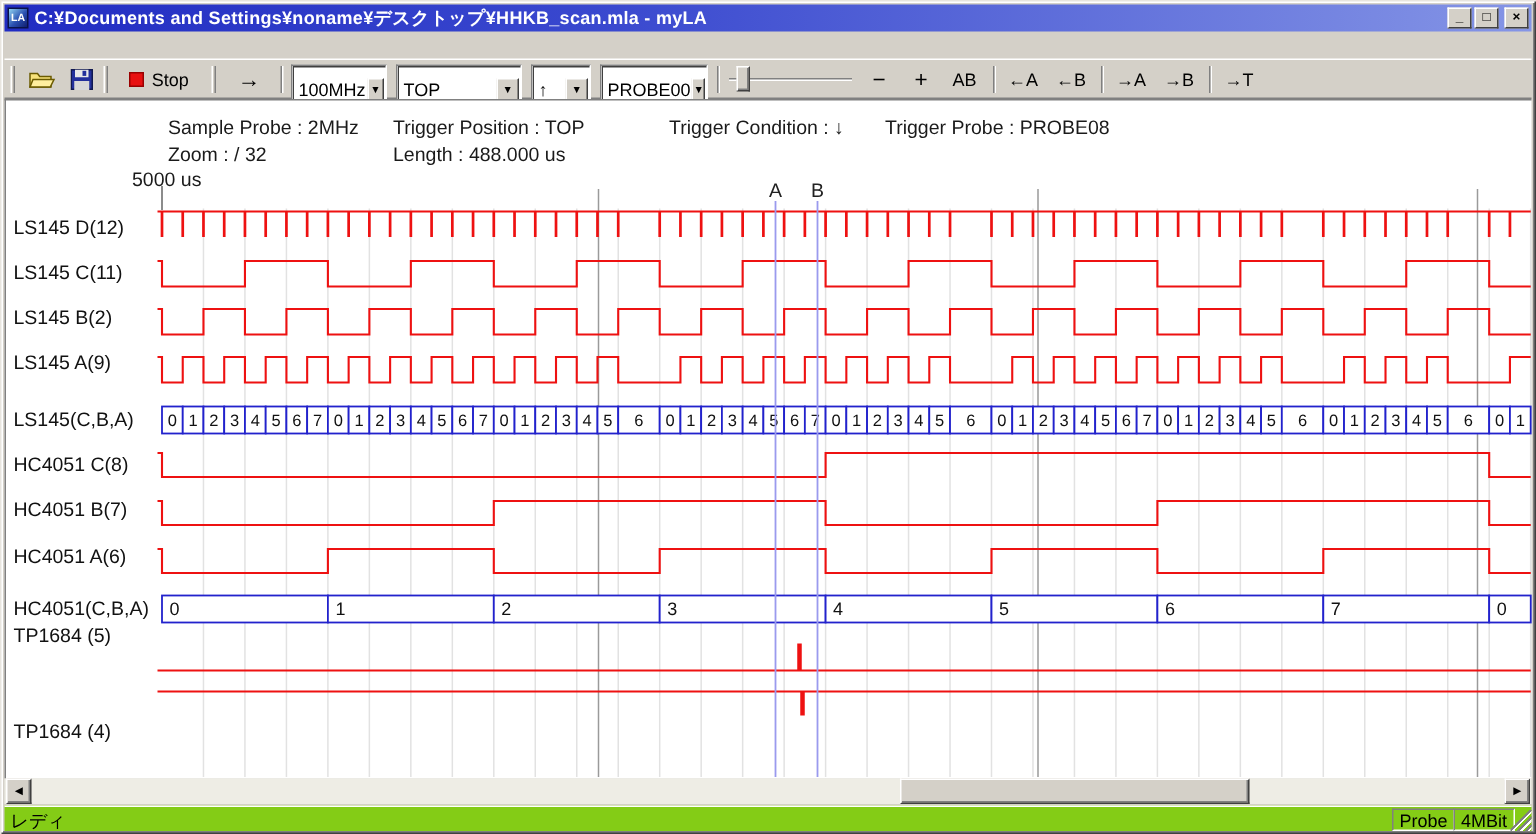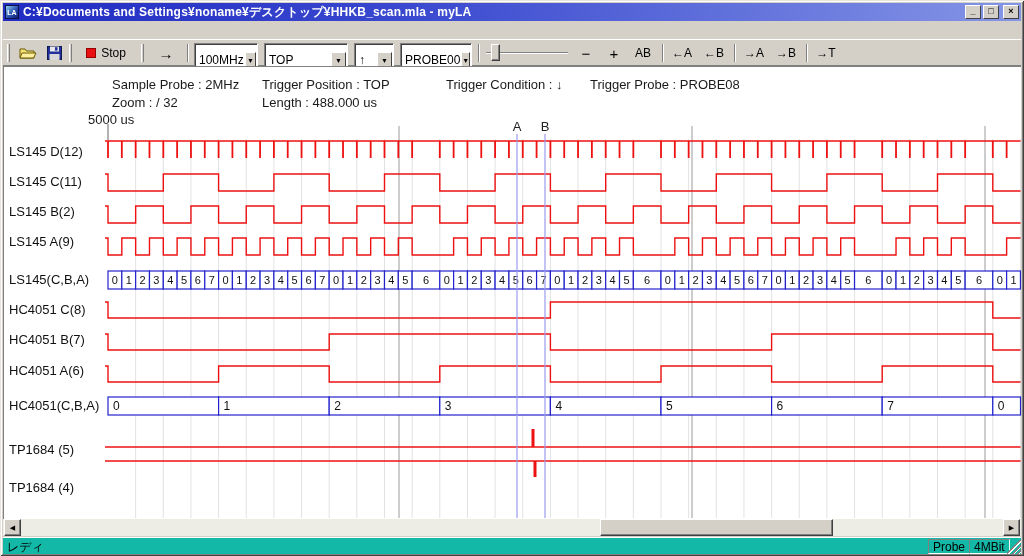--- a/index.html
+++ b/index.html
@@ -55,21 +55,21 @@
   #wave-svg { position:absolute; left:0; top:0; width:1024px; height:556px; pointer-events:none; }
   
   .hscroll { position:absolute; left:3px; top:519px; width:1018px; height:17px; background:#eeede5; }
   .sb-btn { position:absolute; top:0; width:17px; height:17px; background:#d4d0c8;
     border:1px solid; border-color:#fff #404040 #404040 #fff; box-shadow: inset -1px -1px 0 #808080;
     font-size:7px; color:#000; text-align:center; line-height:15px; }
   .sb-thumb { position:absolute; top:0; height:17px; background:#d4d0c8;
     border:1px solid; border-color:#fff #404040 #404040 #fff; box-shadow: inset -1px -1px 0 #808080; }
   
   .statusbar { position:absolute; left:3px; top:537px; width:1018px; height:17px;
-    background:#14b8a6; border-top:1px solid #fff; font-size:12px; color:#000; }
+    background:#84cc16; border-top:1px solid #fff; font-size:12px; color:#000; }
   .sb-text { position:absolute; left:4px; top:1px; }
   .sb-panel { position:absolute; top:1px; height:15px; line-height:14px; padding:0 4px;
     border:1px solid; border-color:#808080 #fff #fff #808080; }
   .sizegrip { position:absolute; right:0px; top:2px; width:14px; height:14px;
     background:
       linear-gradient(135deg, transparent 45%, #808080 45%, #808080 52%, #fff 52%, #fff 58%, transparent 58%),
       linear-gradient(135deg, transparent 65%, #808080 65%, #808080 72%, #fff 72%, #fff 78%, transparent 78%),
       linear-gradient(135deg, transparent 84%, #808080 84%, #808080 90%, #fff 90%, #fff 96%, transparent 96%); }
 </style>
 </head>
@@ -170,21 +170,21 @@
 
   <div class="chan-label" style="top:144px">LS145 D(12)</div>
   <div class="chan-label" style="top:174px">LS145 C(11)</div>
   <div class="chan-label" style="top:204px">LS145 B(2)</div>
   <div class="chan-label" style="top:234px">LS145 A(9)</div>
   <div class="chan-label" style="top:272px">LS145(C,B,A)</div>
   <div class="chan-label" style="top:302px">HC4051 C(8)</div>
   <div class="chan-label" style="top:332px">HC4051 B(7)</div>
   <div class="chan-label" style="top:363px">HC4051 A(6)</div>
   <div class="chan-label" style="top:398px">HC4051(C,B,A)</div>
-  <div class="chan-label" style="top:442px">TP1684 (5)</div>
+  <div class="chan-label" style="top:416px">TP1684 (5)</div>
   <div class="chan-label" style="top:480px">TP1684 (4)</div>
 
   <svg id="wave-svg" viewBox="0 0 1024 556">
       <g>
         <line x1="135.65" y1="139" x2="135.65" y2="518" stroke="#e2e2e2" stroke-width="1"></line>
         <line x1="163.3" y1="139" x2="163.3" y2="518" stroke="#e2e2e2" stroke-width="1"></line>
         <line x1="190.95000000000002" y1="139" x2="190.95000000000002" y2="518" stroke="#e2e2e2" stroke-width="1"></line>
         <line x1="218.60000000000002" y1="139" x2="218.60000000000002" y2="518" stroke="#e2e2e2" stroke-width="1"></line>
         <line x1="246.25000000000003" y1="139" x2="246.25000000000003" y2="518" stroke="#e2e2e2" stroke-width="1"></line>
         <line x1="273.90000000000003" y1="139" x2="273.90000000000003" y2="518" stroke="#e2e2e2" stroke-width="1"></line>

